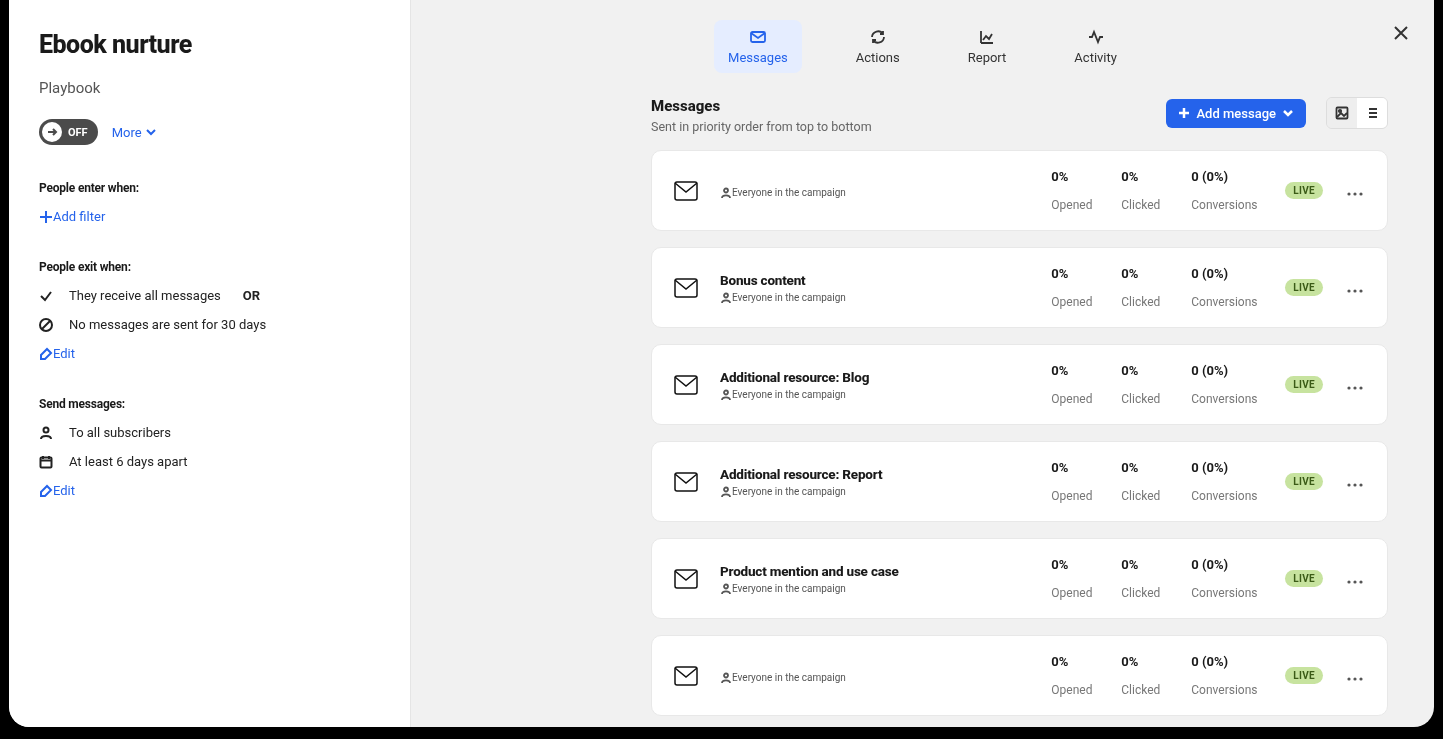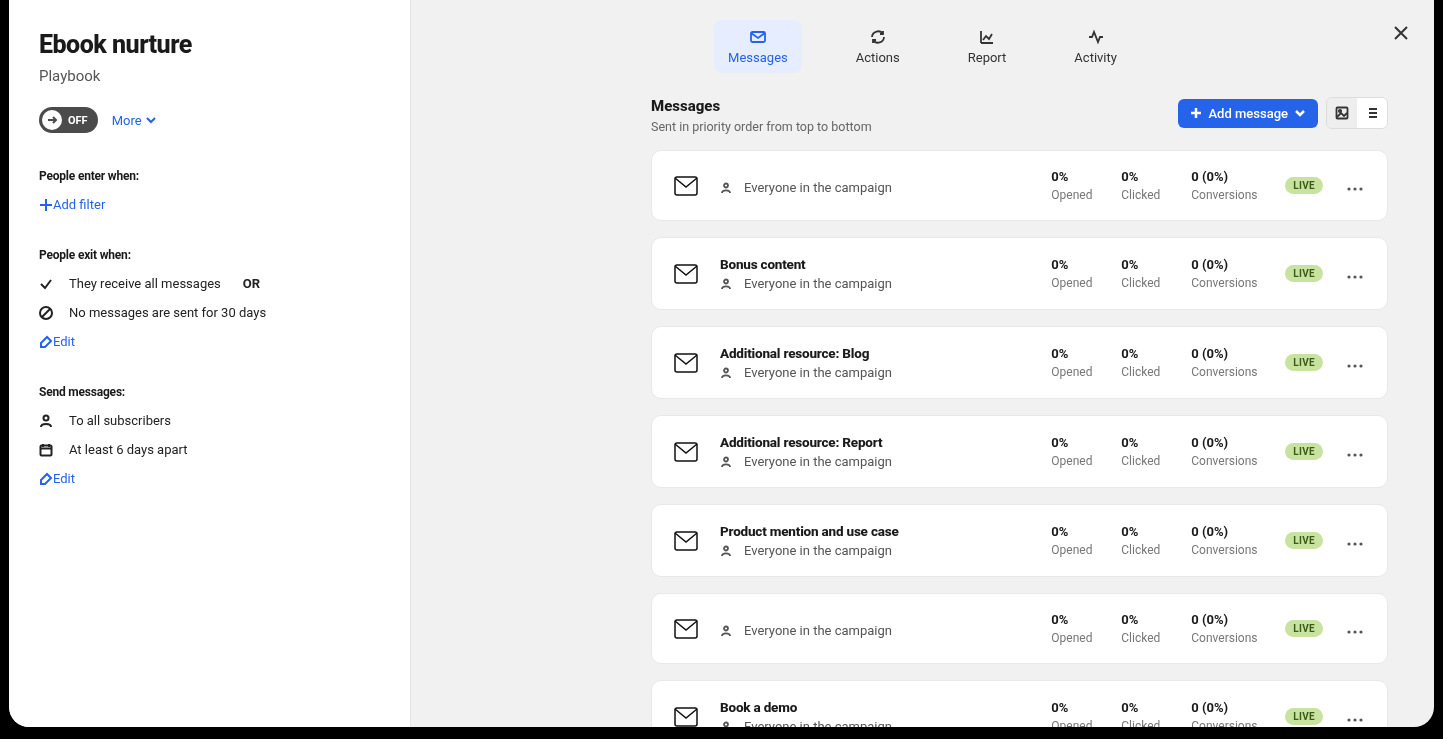--- a/index.html
+++ b/index.html
@@ -45,21 +45,21 @@
     border-right: 1px solid #e5e5e5;
   }
   .sidebar h1 {
     font-size: 25px;
     font-weight: 800;
     letter-spacing: -0.5px;
   }
   .sidebar .subtitle {
     font-size: 15px;
     color: #555;
-    margin-top: 8px;
+    margin-top: 20px;
   }
   .sidebar .toggle-row {
     display: flex;
     align-items: center;
     gap: 14px;
     margin-top: 22px;
   }
   .toggle {
     display: inline-flex;
     align-items: center;
@@ -170,21 +170,21 @@
     font-size: 15px;
     font-weight: 800;
   }
   .content-header .left .sub {
     font-size: 12.5px;
     color: #666;
     margin-top: 4px;
   }
   .content-header .right {
     display: flex;
-    gap: 8px;
+    gap: 20px;
     align-items: center;
   }
   .btn-primary {
     display: inline-flex;
     align-items: center;
     gap: 6px;
     background: #2563eb;
     color: #fff;
     font-size: 13px;
     font-weight: 500;
@@ -236,33 +236,33 @@
     min-width: 0;
   }
   .message-card .title-col .mtitle {
     font-size: 13.5px;
     font-weight: 800;
     letter-spacing: -0.2px;
   }
   .message-card .title-col .aud {
     display: flex;
     align-items: center;
-    gap: 12px;
+    gap: 0;
     margin-top: 4px;
-    font-size: 13px;
+    font-size: 10px;
     color: #555;
   }
   .message-card .title-col .aud svg { width: 12px; height: 12px; stroke: #555; stroke-width: 1.8; fill: none; }
   .stat-col {
     width: 48px;
     text-align: left;
   }
   .stat-col.wide { width: 72px; }
   .stat-col .val { font-size: 13px; font-weight: 700; }
-  .stat-col .lbl { font-size: 12px; color: #777; margin-top: 4px; }
+  .stat-col .lbl { font-size: 12px; color: #777; margin-top: 14px; }
   .badge {
     background: #c7e39f;
     color: #3b5b17;
     font-size: 10px;
     font-weight: 700;
     padding: 3px 8px;
     border-radius: 10px;
     letter-spacing: 0.3px;
   }
   .dots {

